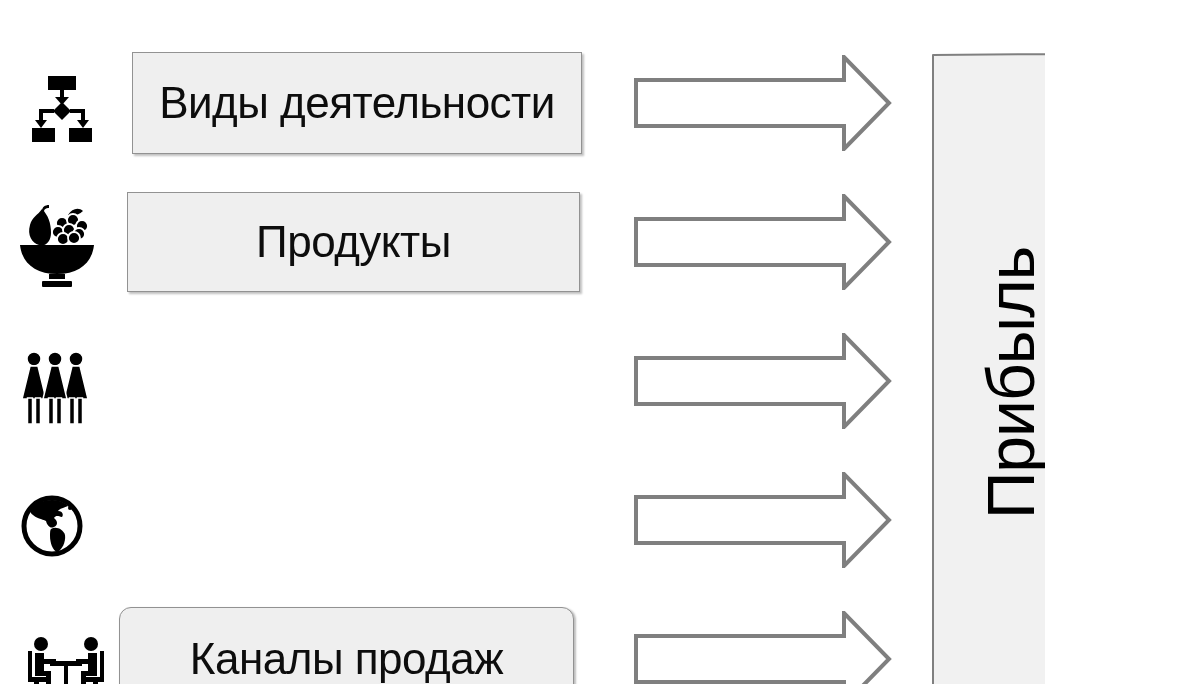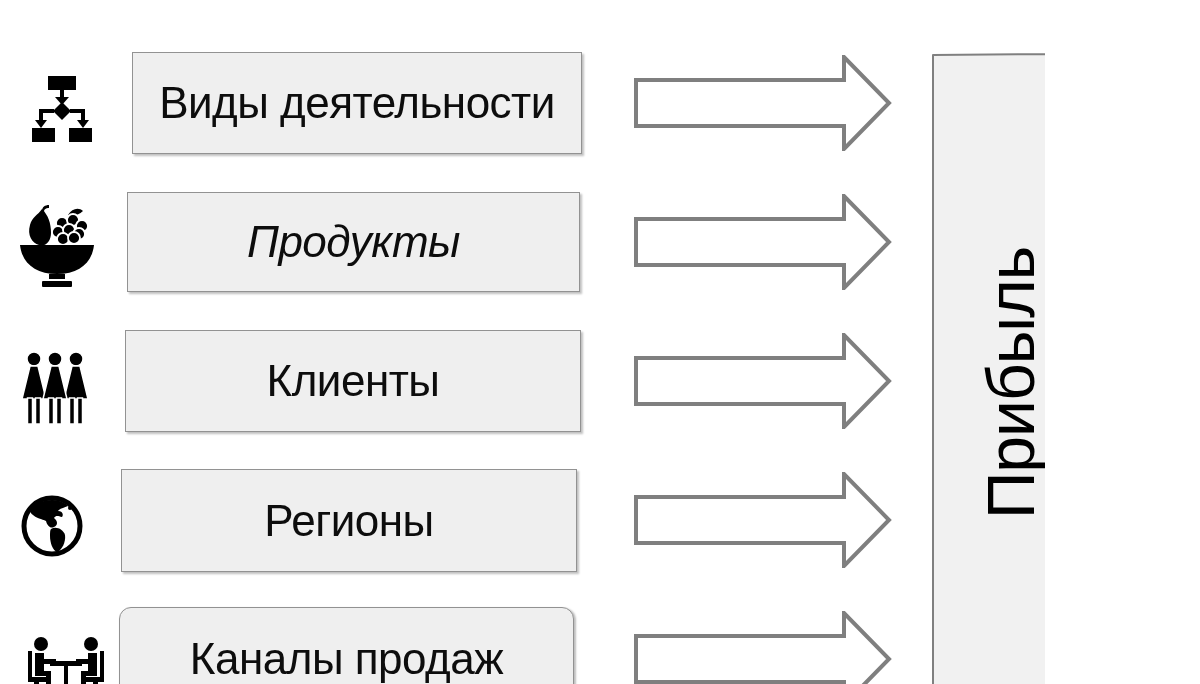--- a/index.html
+++ b/index.html
@@ -71,21 +71,21 @@
       <circle cx="40" cy="27" r="6" stroke="#fff" stroke-width="1.8"></circle>
       <circle cx="51" cy="25" r="6" stroke="#fff" stroke-width="1.8"></circle>
       <circle cx="61" cy="29" r="6" stroke="#fff" stroke-width="1.8"></circle>
       <circle cx="45" cy="34" r="6" stroke="#fff" stroke-width="1.8"></circle>
       <circle cx="56" cy="33" r="6" stroke="#fff" stroke-width="1.8"></circle>
       <path d="M2,40 C4,58 17,69 39,69 C61,69 74,58 76,40 Z"></path>
       <rect x="31" y="69" width="16" height="5"></rect>
       <rect x="24" y="76" width="30" height="6" rx="1"></rect>
     </svg>
   </div>
-  <div class="factor-box" style="left:127px;top:158px;width:453px;height:100px;font-style:italic;">
+  <div class="factor-box" style="left:127px;top:158px;width:453px;height:100px;">
     <span class="factor-label">Продукты</span>
   </div>
   <svg class="arrow" style="left:634px;top:160px;" width="258" height="96" viewBox="0 0 258 96">
     <polygon points="2,25 210,25 210,2 255,48 210,94 210,71 2,71" fill="#ffffff" stroke="#7f7f7f" stroke-width="4"></polygon>
   </svg>
 
   <div class="row-icon" style="left:21px;top:317px;width:68px;height:78px;">
     <svg viewBox="0 0 68 78" fill="#000">
       <g stroke="#fff" stroke-width="1.5">
         <circle cx="13" cy="8" r="7"></circle>
@@ -100,37 +100,31 @@
         <rect x="56.5" y="47" width="5" height="26"></rect>
       </g>
       <g stroke="#fff" stroke-width="1.5">
         <circle cx="34" cy="8" r="7"></circle>
         <polygon points="30,15 38,15 46,48 22,48"></polygon>
         <rect x="27.5" y="47" width="5" height="26"></rect>
         <rect x="35.5" y="47" width="5" height="26"></rect>
       </g>
     </svg>
   </div>
-  <div class="factor-box" style="left:125px;top:296px;width:456px;height:102px;">
-    <span class="factor-label">Клиенты</span>
-  </div>
   <svg class="arrow" style="left:634px;top:299px;" width="258" height="96" viewBox="0 0 258 96">
     <polygon points="2,25 210,25 210,2 255,48 210,94 210,71 2,71" fill="#ffffff" stroke="#7f7f7f" stroke-width="4"></polygon>
   </svg>
 
   <div class="row-icon" style="left:20px;top:460px;width:64px;height:64px;">
     <svg viewBox="0 0 64 64" fill="#000">
       <circle cx="32" cy="32" r="28" fill="#fff" stroke="#000" stroke-width="5"></circle>
       <path d="M10,17 C14,10 24,5.5 33,6 C40,6.4 46,9 48,12 C44,14 40,14 38,17 C42,17 44,20 42,23 C38,22 36,21 34,24 C38,27 38,31 34,33 C30,35 27,31 26,27 C22,25 16,24 13,21 C11,19.5 10,18 10,17 Z"></path>
       <path d="M31,35 C36,32 43,35 45,41 C46,48 42,56 37,58 C33,57 30,49 30,42 C30,39 30,36 31,35 Z"></path>
       <circle cx="50" cy="14" r="2"></circle>
     </svg>
-  </div>
-  <div class="factor-box" style="left:121px;top:435px;width:456px;height:103px;">
-    <span class="factor-label">Регионы</span>
   </div>
   <svg class="arrow" style="left:634px;top:438px;" width="258" height="96" viewBox="0 0 258 96">
     <polygon points="2,25 210,25 210,2 255,48 210,94 210,71 2,71" fill="#ffffff" stroke="#7f7f7f" stroke-width="4"></polygon>
   </svg>
 
   <div class="row-icon" style="left:20px;top:599px;width:92px;height:74px;">
     <svg viewBox="0 0 92 74" fill="#000">
       <circle cx="21" cy="11" r="7"></circle>
       <rect x="15" y="20" width="9" height="22"></rect>
       <rect x="22" y="26" width="14" height="5"></rect>

